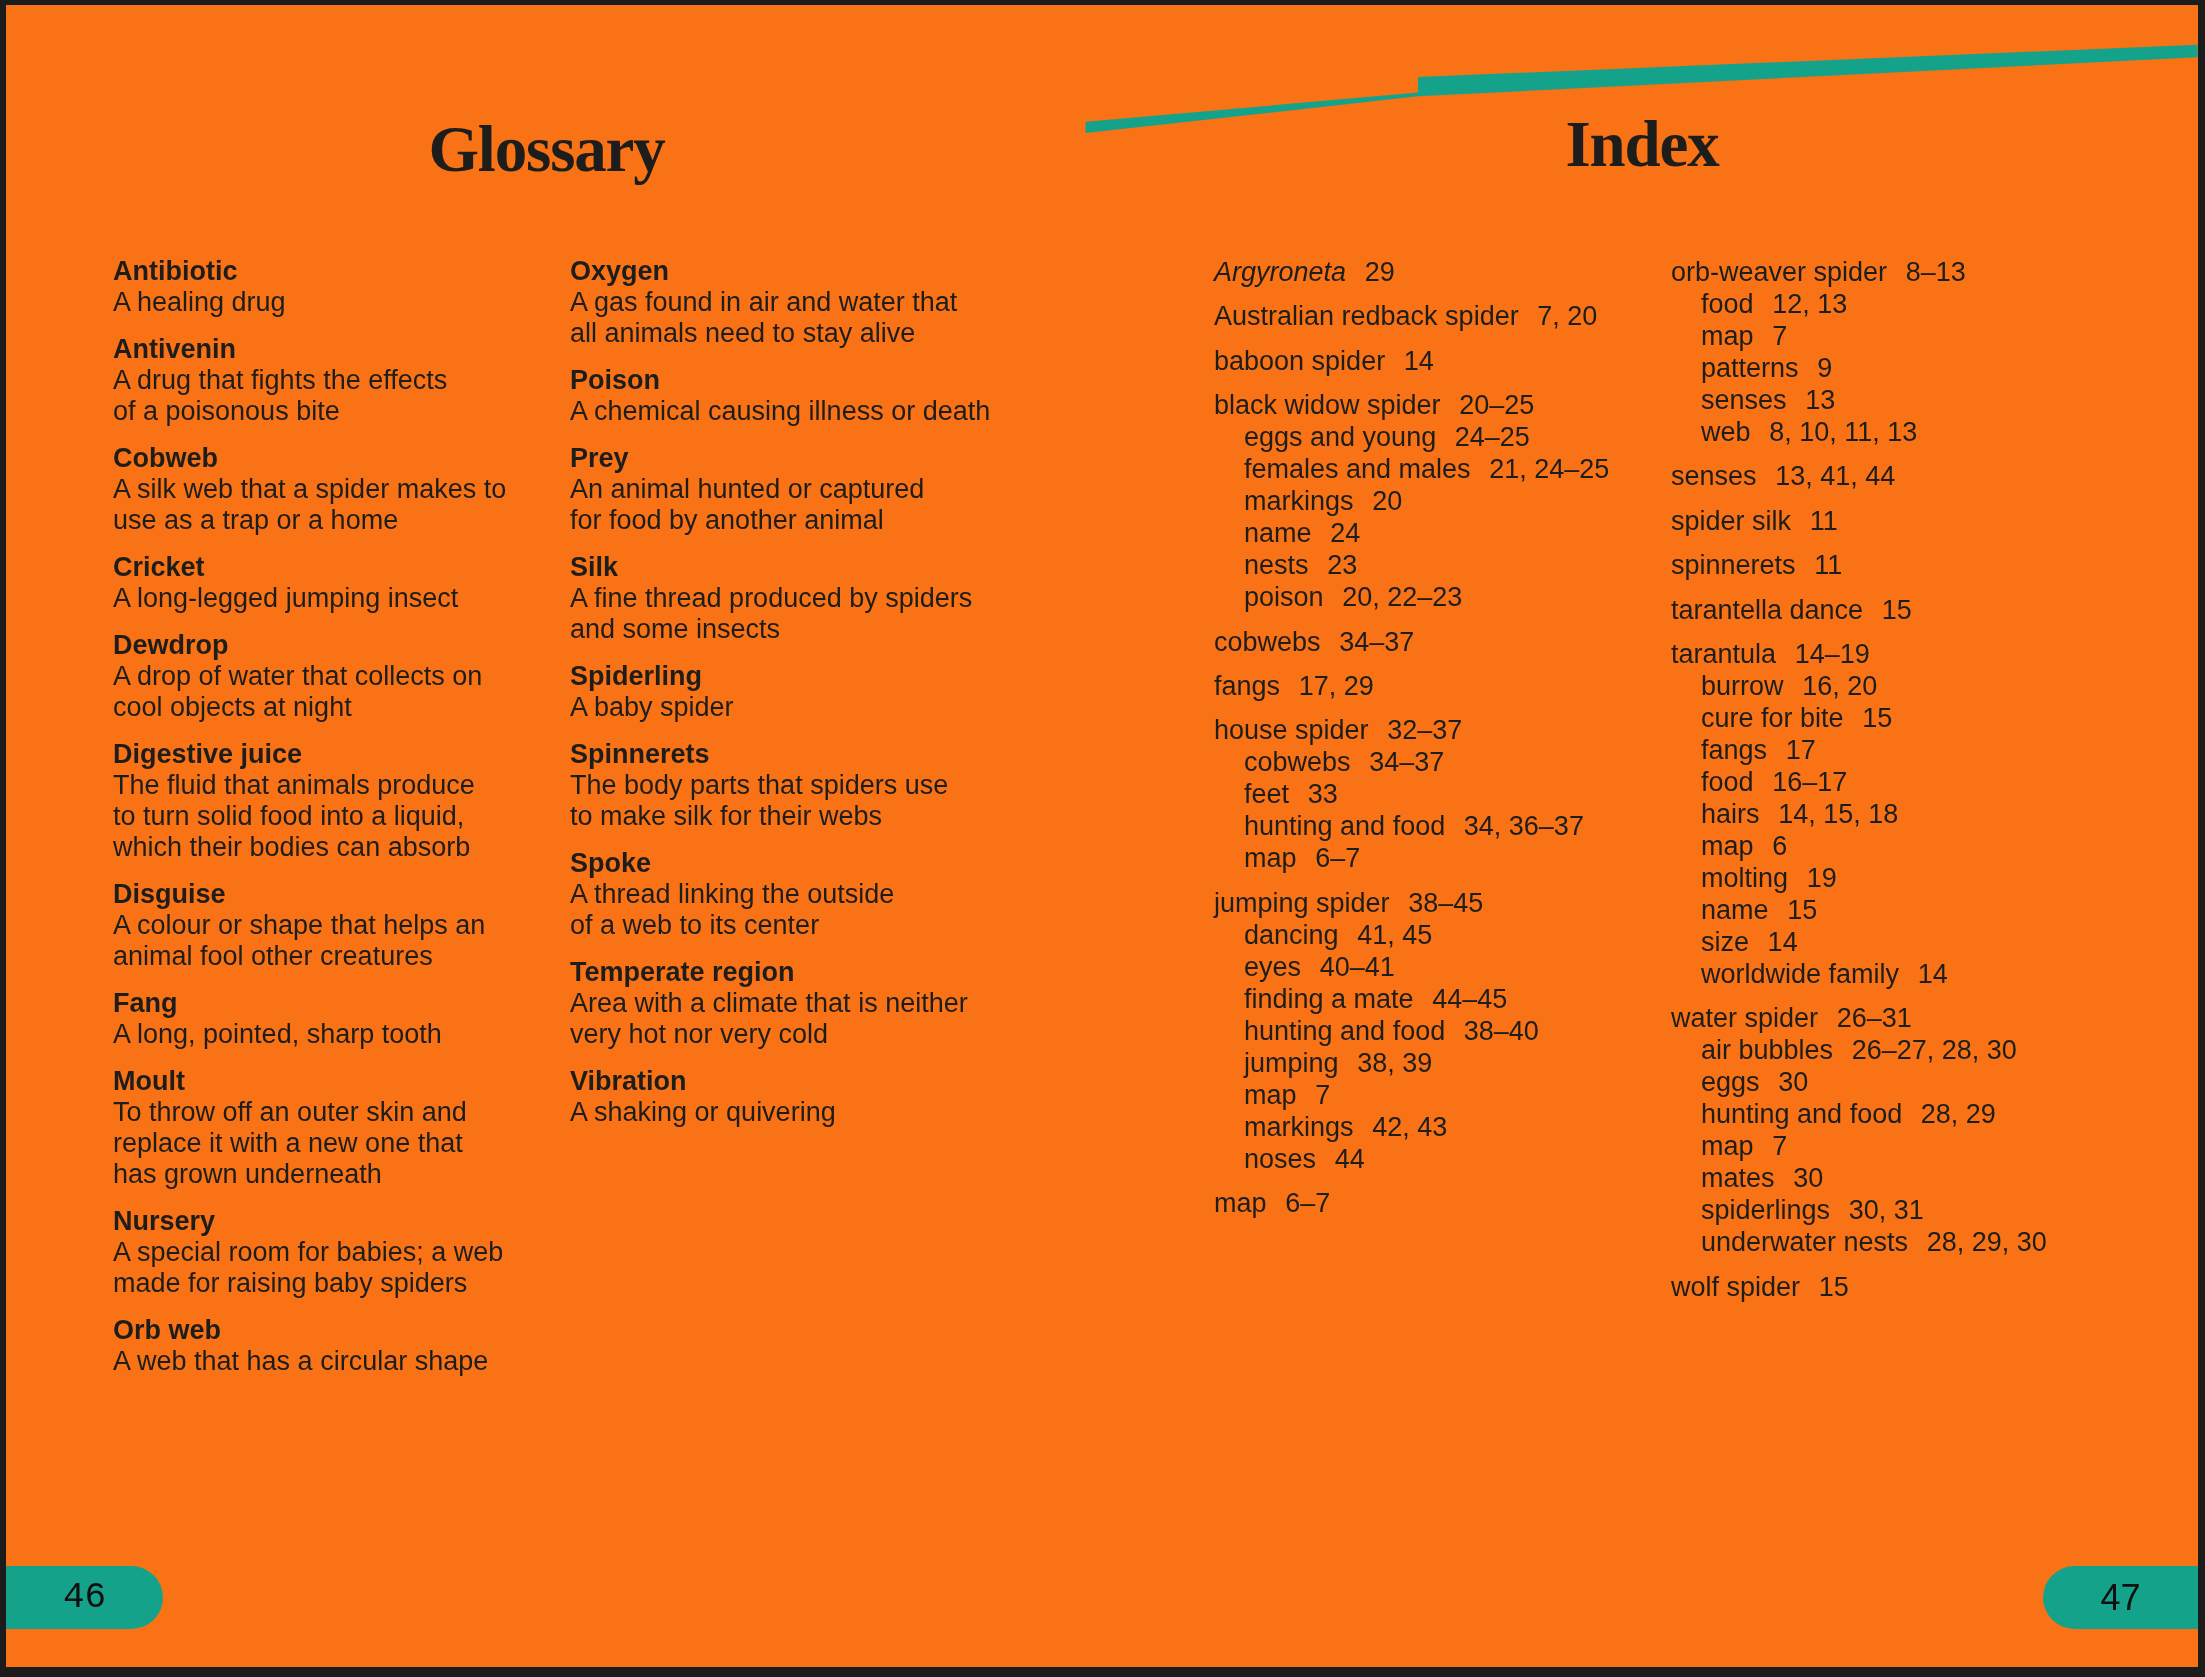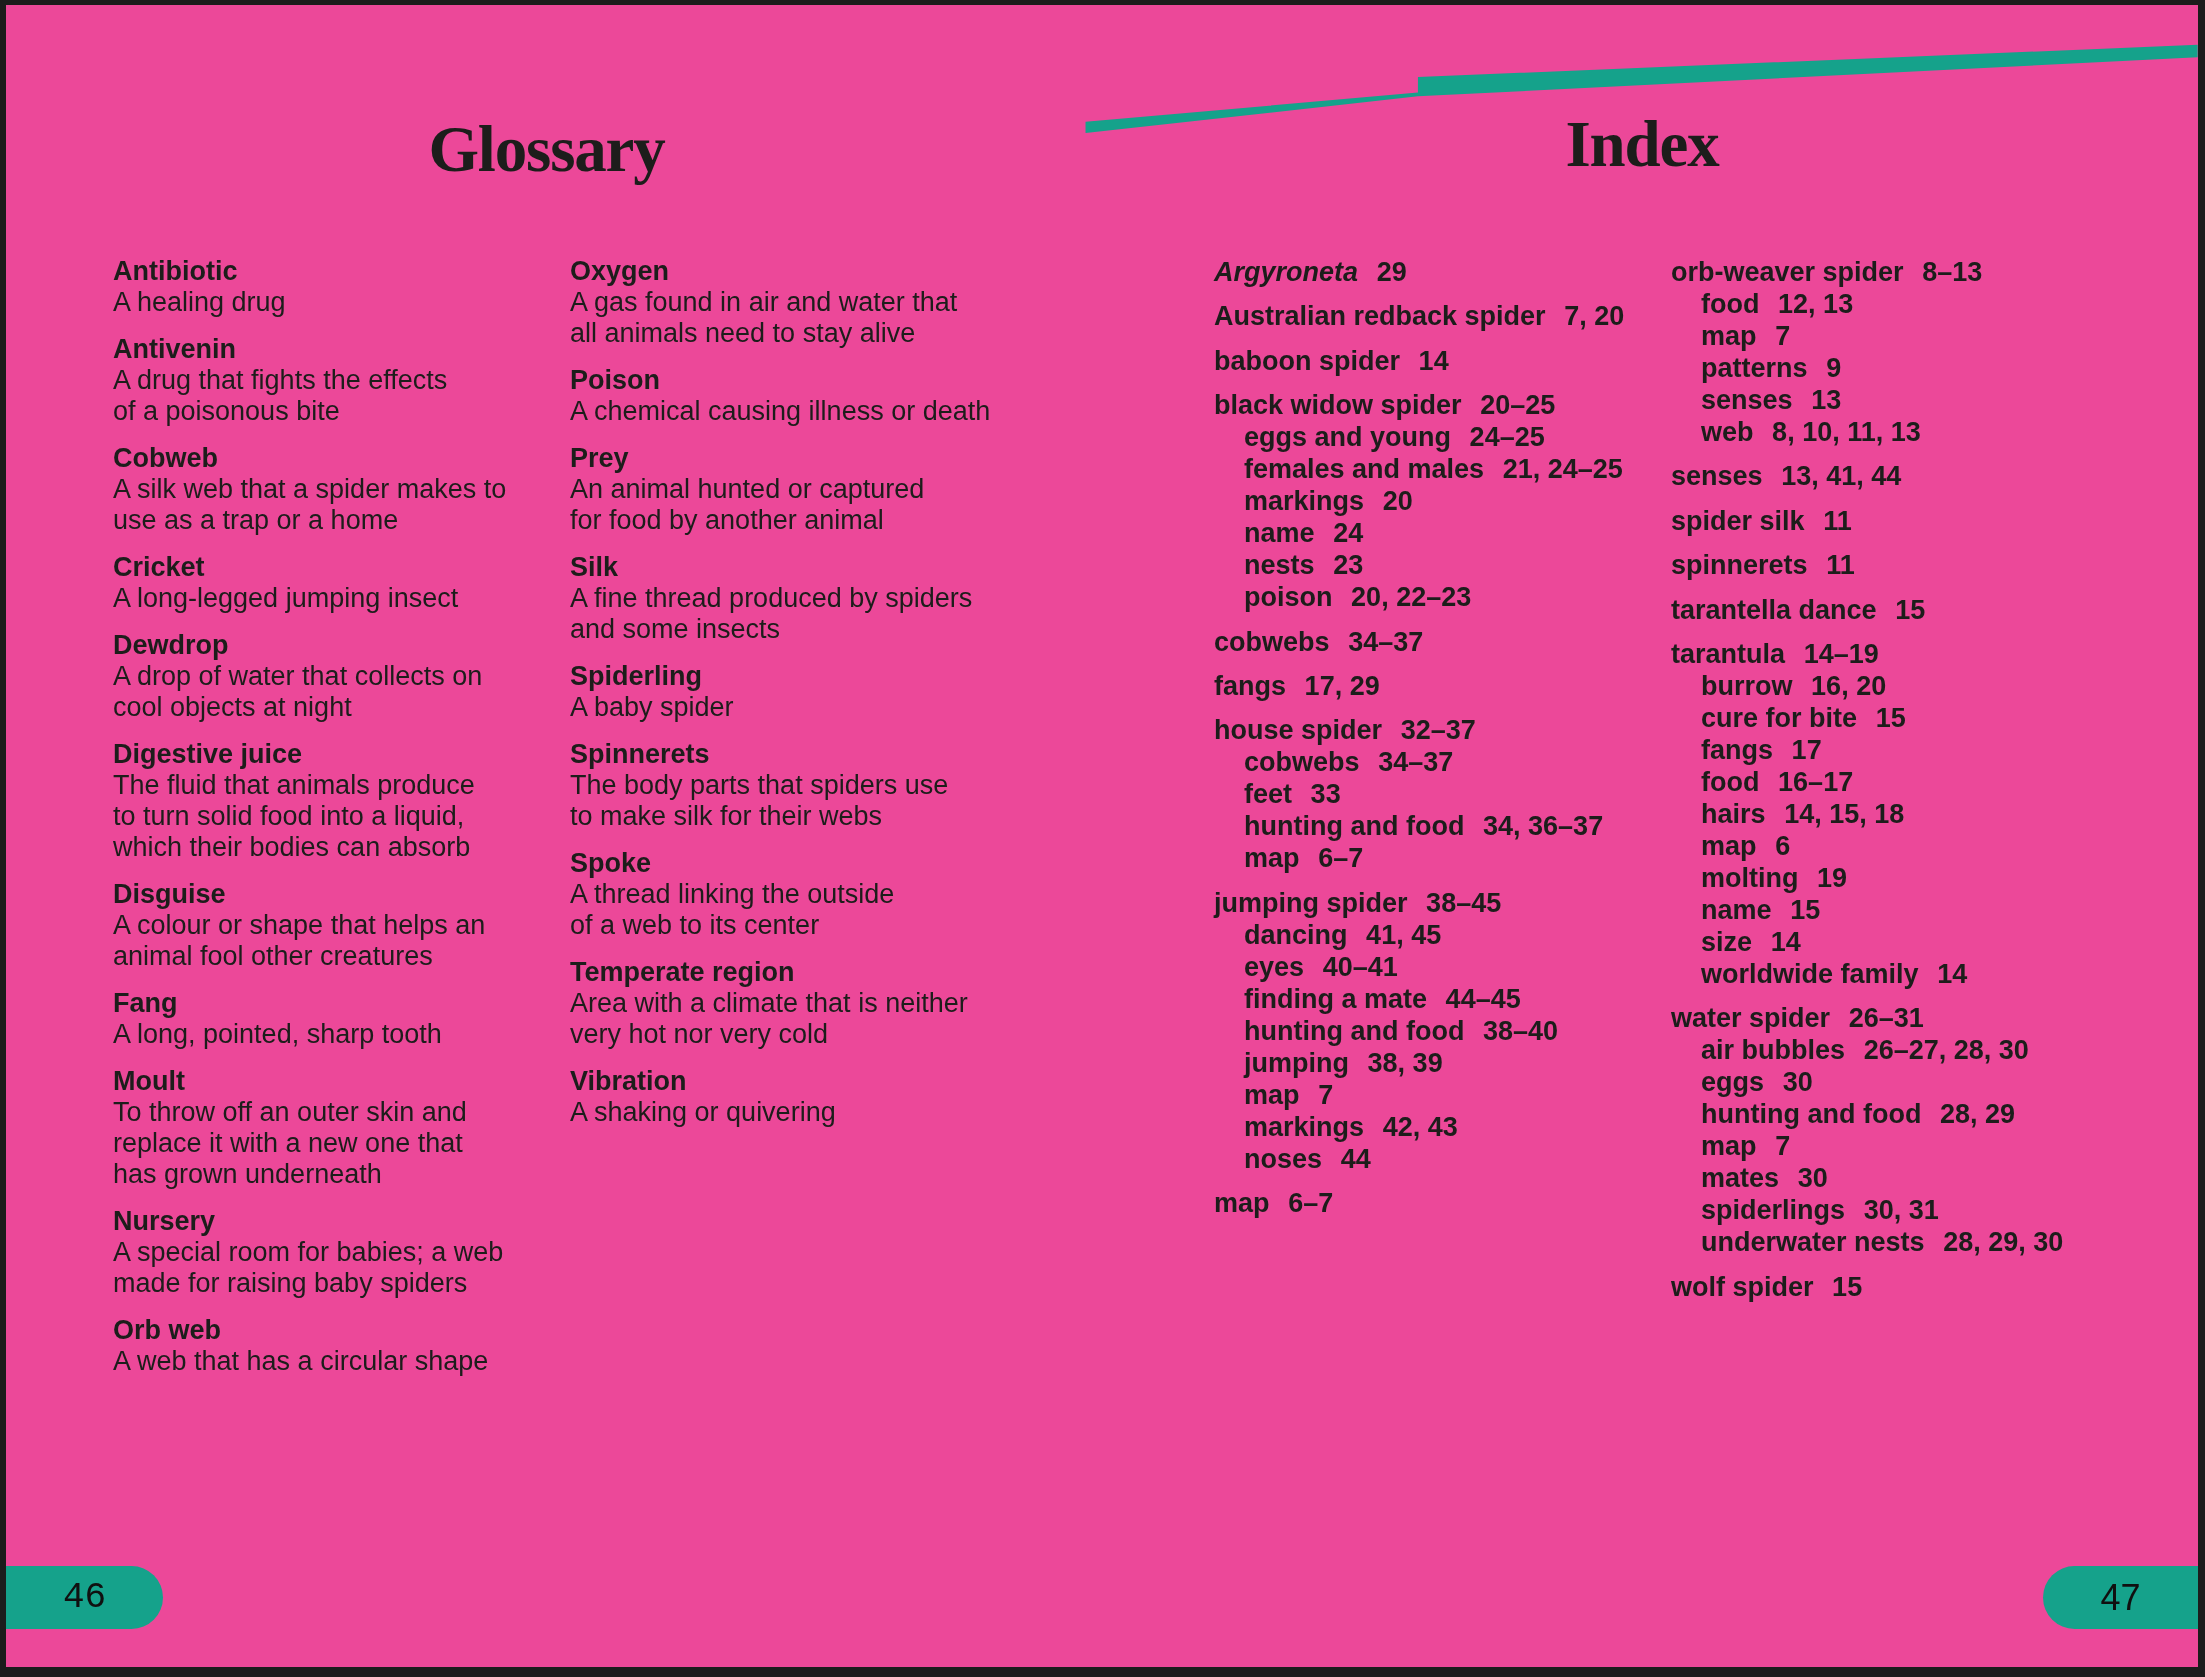--- a/index.html
+++ b/index.html
@@ -1,20 +1,20 @@
 <!DOCTYPE html>
 <html style="font-size:10px"><head>
 <meta charset="utf-8">
 <style>
   html,body{margin:0;padding:0;background:#2a2a2a;}
   .spread{
     position:relative;
     width:2205px;height:1677px;
     box-sizing:border-box;
-    background:#ec4899;
+    background:#f97316;
     border-style:solid;
     border-color:var(--border,#1c1c1c);
     border-width:5px 7.5px 10px 6.2px;
     overflow:hidden;
     font-family:"Liberation Sans", sans-serif;
     color:var(--ink,#1d1d1b);
   }
   .page-title{
     position:absolute;
     text-align:center;
@@ -31,21 +31,21 @@
   .g-col{position:absolute;top:251px;font-size:27px;line-height:31px;}
   #g-col-0{left:107px;width:435px;}
   #g-col-1{left:564px;width:472px;}
   .entry{margin-bottom:16px;}
   .term{font-weight:700;}
   .def{white-space:pre-line;}
 
   .ix-col{position:absolute;top:251px;font-size:27px;line-height:32px;}
   #ix-col-0{left:1208px;width:454px;}
   #ix-col-1{left:1665px;width:526px;}
-  .ix-group{margin-bottom:12.4px;font-weight:bold;}
+  .ix-group{margin-bottom:12.4px;}
   .ix-line.sub{padding-left:30px;}
   .ix-label.it{font-style:italic;}
   .ix-pages{margin-left:18.6px;}
 
   .swoosh{position:absolute;left:0;top:0;pointer-events:none;}
 
   .page-pill{
     position:absolute;
     top:1561px;height:63px;
     background:var(--teal,#15a28b);

